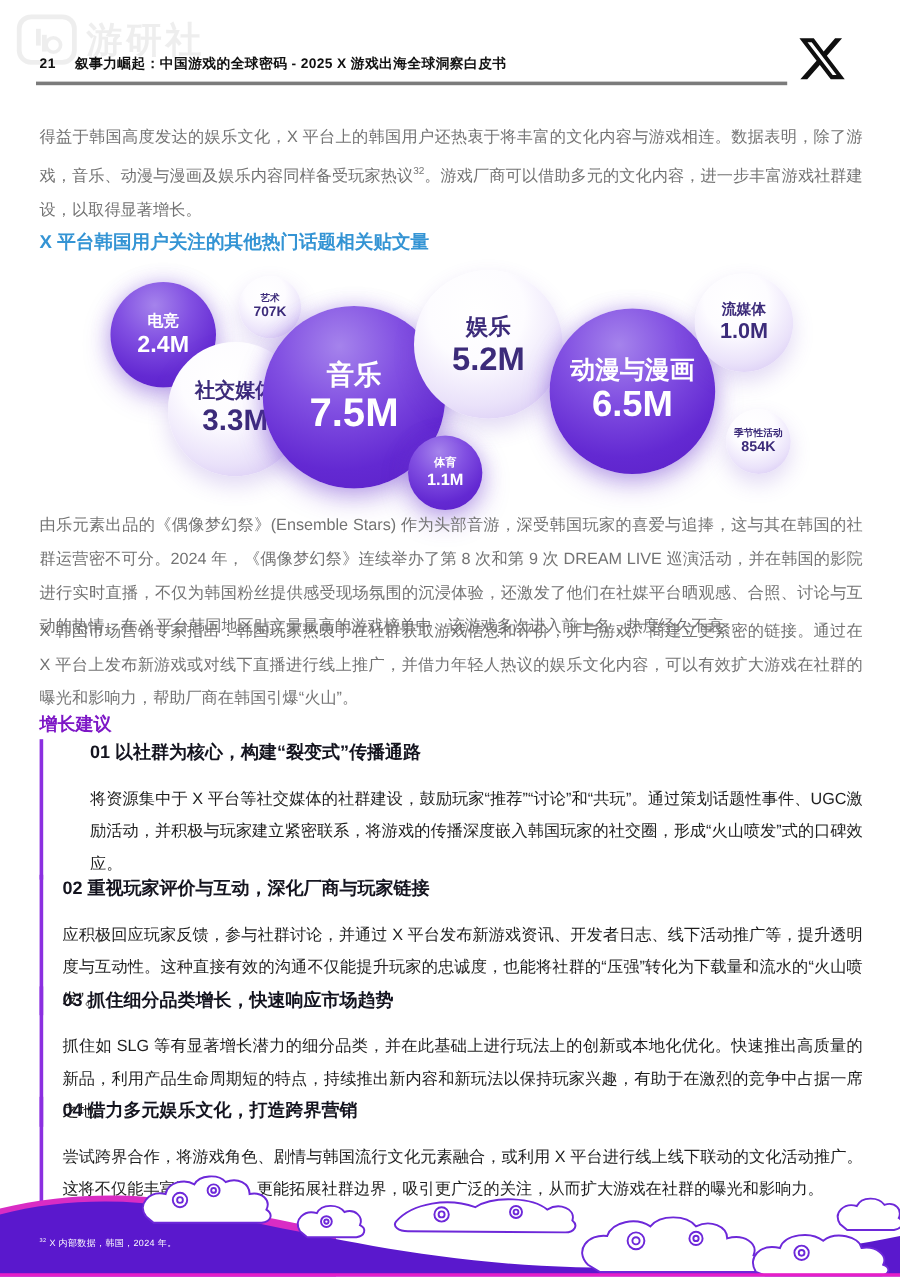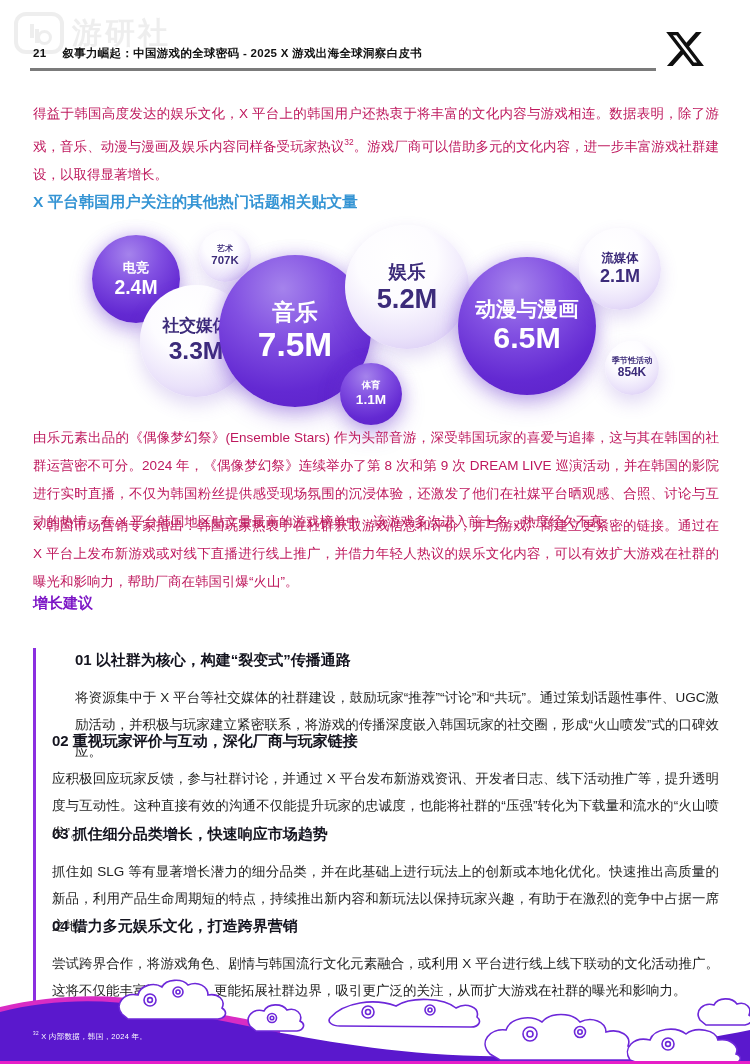--- a/index.html
+++ b/index.html
@@ -14,21 +14,21 @@
   .wm-icon::before { content:""; position:absolute; left:7px; top:13px; width:14px; height:4px; background:#9a9a9a; box-shadow:5px -5px 0 -0px #9a9a9a; transform:rotate(90deg); }
   .wm-icon::after { content:""; position:absolute; right:8px; top:14px; width:9px; height:9px; border:3px solid #9a9a9a; border-radius:50%; }
   .wm-text { font-size:30px; font-weight:bold; color:#9a9a9a; letter-spacing:3px; }
   
   .header { position:absolute; left:33px; top:46px; font-size:11.5px; font-weight:600; color:#111; letter-spacing:.3px; }
   .header .pagenum { margin-right:16px; }
   .header-rule { position:absolute; left:30px; top:68px; width:626px; height:3px; background:#7b7b7b; }
   .x-logo { position:absolute; left:664px; top:28px; width:42px; height:42px; }
   .x-logo svg { width:100%; height:100%; fill:#0f0f0f; }
   
-  .para { position:absolute; left:33px; width:686px; font-size:13.5px; line-height:28px; text-align:justify; color:#be185d; }
+  .para { position:absolute; left:33px; width:686px; font-size:13.5px; line-height:28px; text-align:justify; color:#737373; }
   sup { font-size:.62em; vertical-align:super; }
   .chart-title { position:absolute; left:33px; top:192px; font-size:15.5px; font-weight:bold; color:#3494d4; }
   
   .bubble-chart { position:absolute; left:0; top:215px; width:750px; height:200px; }
   .bubble { position:absolute; border-radius:50%; display:flex; flex-direction:column; align-items:center; justify-content:center; text-align:center; }
   .bubble.solid { color:#ffffff;
     background:radial-gradient(circle at 42% 22%, #a583ec 0%, #8250e2 35%, #6329d2 70%, #5a1fc6 100%);
     box-shadow:0 8px 22px rgba(92,34,200,.35), 0 0 16px rgba(120,70,220,.25); }
   .bubble.light { color:#3c2b7a;
     background:radial-gradient(circle at 42% 28%, #ffffff 0%, #fdfcff 35%, #eae2fa 68%, #cfbdf1 100%);
@@ -90,34 +90,34 @@
     <div class="bubble light" style="left: 345px; top: 10px; height: 124px; width: 124px;">
       <div class="b-label" style="font-size: 18.6px;">娱乐</div>
       <div class="b-value" style="font-size: 27.28px; text-align: center;">5.2M</div>
     </div>
     <div class="bubble solid" style="left: 458px; top: 42px; height: 138px; width: 138px;">
       <div class="b-label" style="font-size: 20.7px;">动漫与漫画</div>
       <div class="b-value" style="font-size: 30.36px;">6.5M</div>
     </div>
     <div class="bubble light" style="left: 579px; top: 13px; height: 82px; width: 82px;">
       <div class="b-label" style="font-size: 12.3px;">流媒体</div>
-      <div class="b-value" style="font-size: 18.04px;">2.1M</div>
+      <div class="b-value" style="font-size: 18.04px;">1.0M</div>
     </div>
     <div class="bubble light" style="left: 605px; top: 126px; height: 54px; width: 54px;">
       <div class="b-label" style="font-size: 8.1px;">季节性活动</div>
       <div class="b-value" style="font-size: 11.88px;">854K</div>
     </div>
   </div>
 
 <p class="para" style="top:424px;">由乐元素出品的《偶像梦幻祭》(Ensemble Stars) 作为头部音游，深受韩国玩家的喜爱与追捧，这与其在韩国的社群运营密不可分。2024 年，《偶像梦幻祭》连续举办了第 8 次和第 9 次 DREAM LIVE 巡演活动，并在韩国的影院进行实时直播，不仅为韩国粉丝提供感受现场氛围的沉浸体验，还激发了他们在社媒平台晒观感、合照、讨论与互动的热情。在 X 平台韩国地区贴文量最高的游戏榜单中，该游戏多次进入前十名，热度经久不衰。</p>
 <p class="para" style="top:512px;">X 韩国市场营销专家指出：韩国玩家热衷于在社群获取游戏信息和评价，并与游戏厂商建立更紧密的链接。通过在 X 平台上发布新游戏或对线下直播进行线上推广，并借力年轻人热议的娱乐文化内容，可以有效扩大游戏在社群的曝光和影响力，帮助厂商在韩国引爆“火山”。</p>
 
 <div class="section-title">增长建议</div>
 
-<div class="rec" style="top:648px;padding-left:39px;">
+<div class="rec" style="top:616px;padding-left:39px;">
   <h3><span>01</span> <span>以社群为核心，构建“裂变式”传播通路</span></h3>
   <p>将资源集中于 X 平台等社交媒体的社群建设，鼓励玩家“推荐”“讨论”和“共玩”。通过策划话题性事件、UGC激励活动，并积极与玩家建立紧密联系，将游戏的传播深度嵌入韩国玩家的社交圈，形成“火山喷发”式的口碑效应。</p>
 </div>
 
 <div class="rec" style="top:729px;">
   <h3><span>02</span> <span>重视玩家评价与互动，深化厂商与玩家链接</span></h3>
   <p>应积极回应玩家反馈，参与社群讨论，并通过 X 平台发布新游戏资讯、开发者日志、线下活动推广等，提升透明度与互动性。这种直接有效的沟通不仅能提升玩家的忠诚度，也能将社群的“压强”转化为下载量和流水的“火山喷发”。</p>
 </div>
 
 <div class="rec" style="top:822px;">

